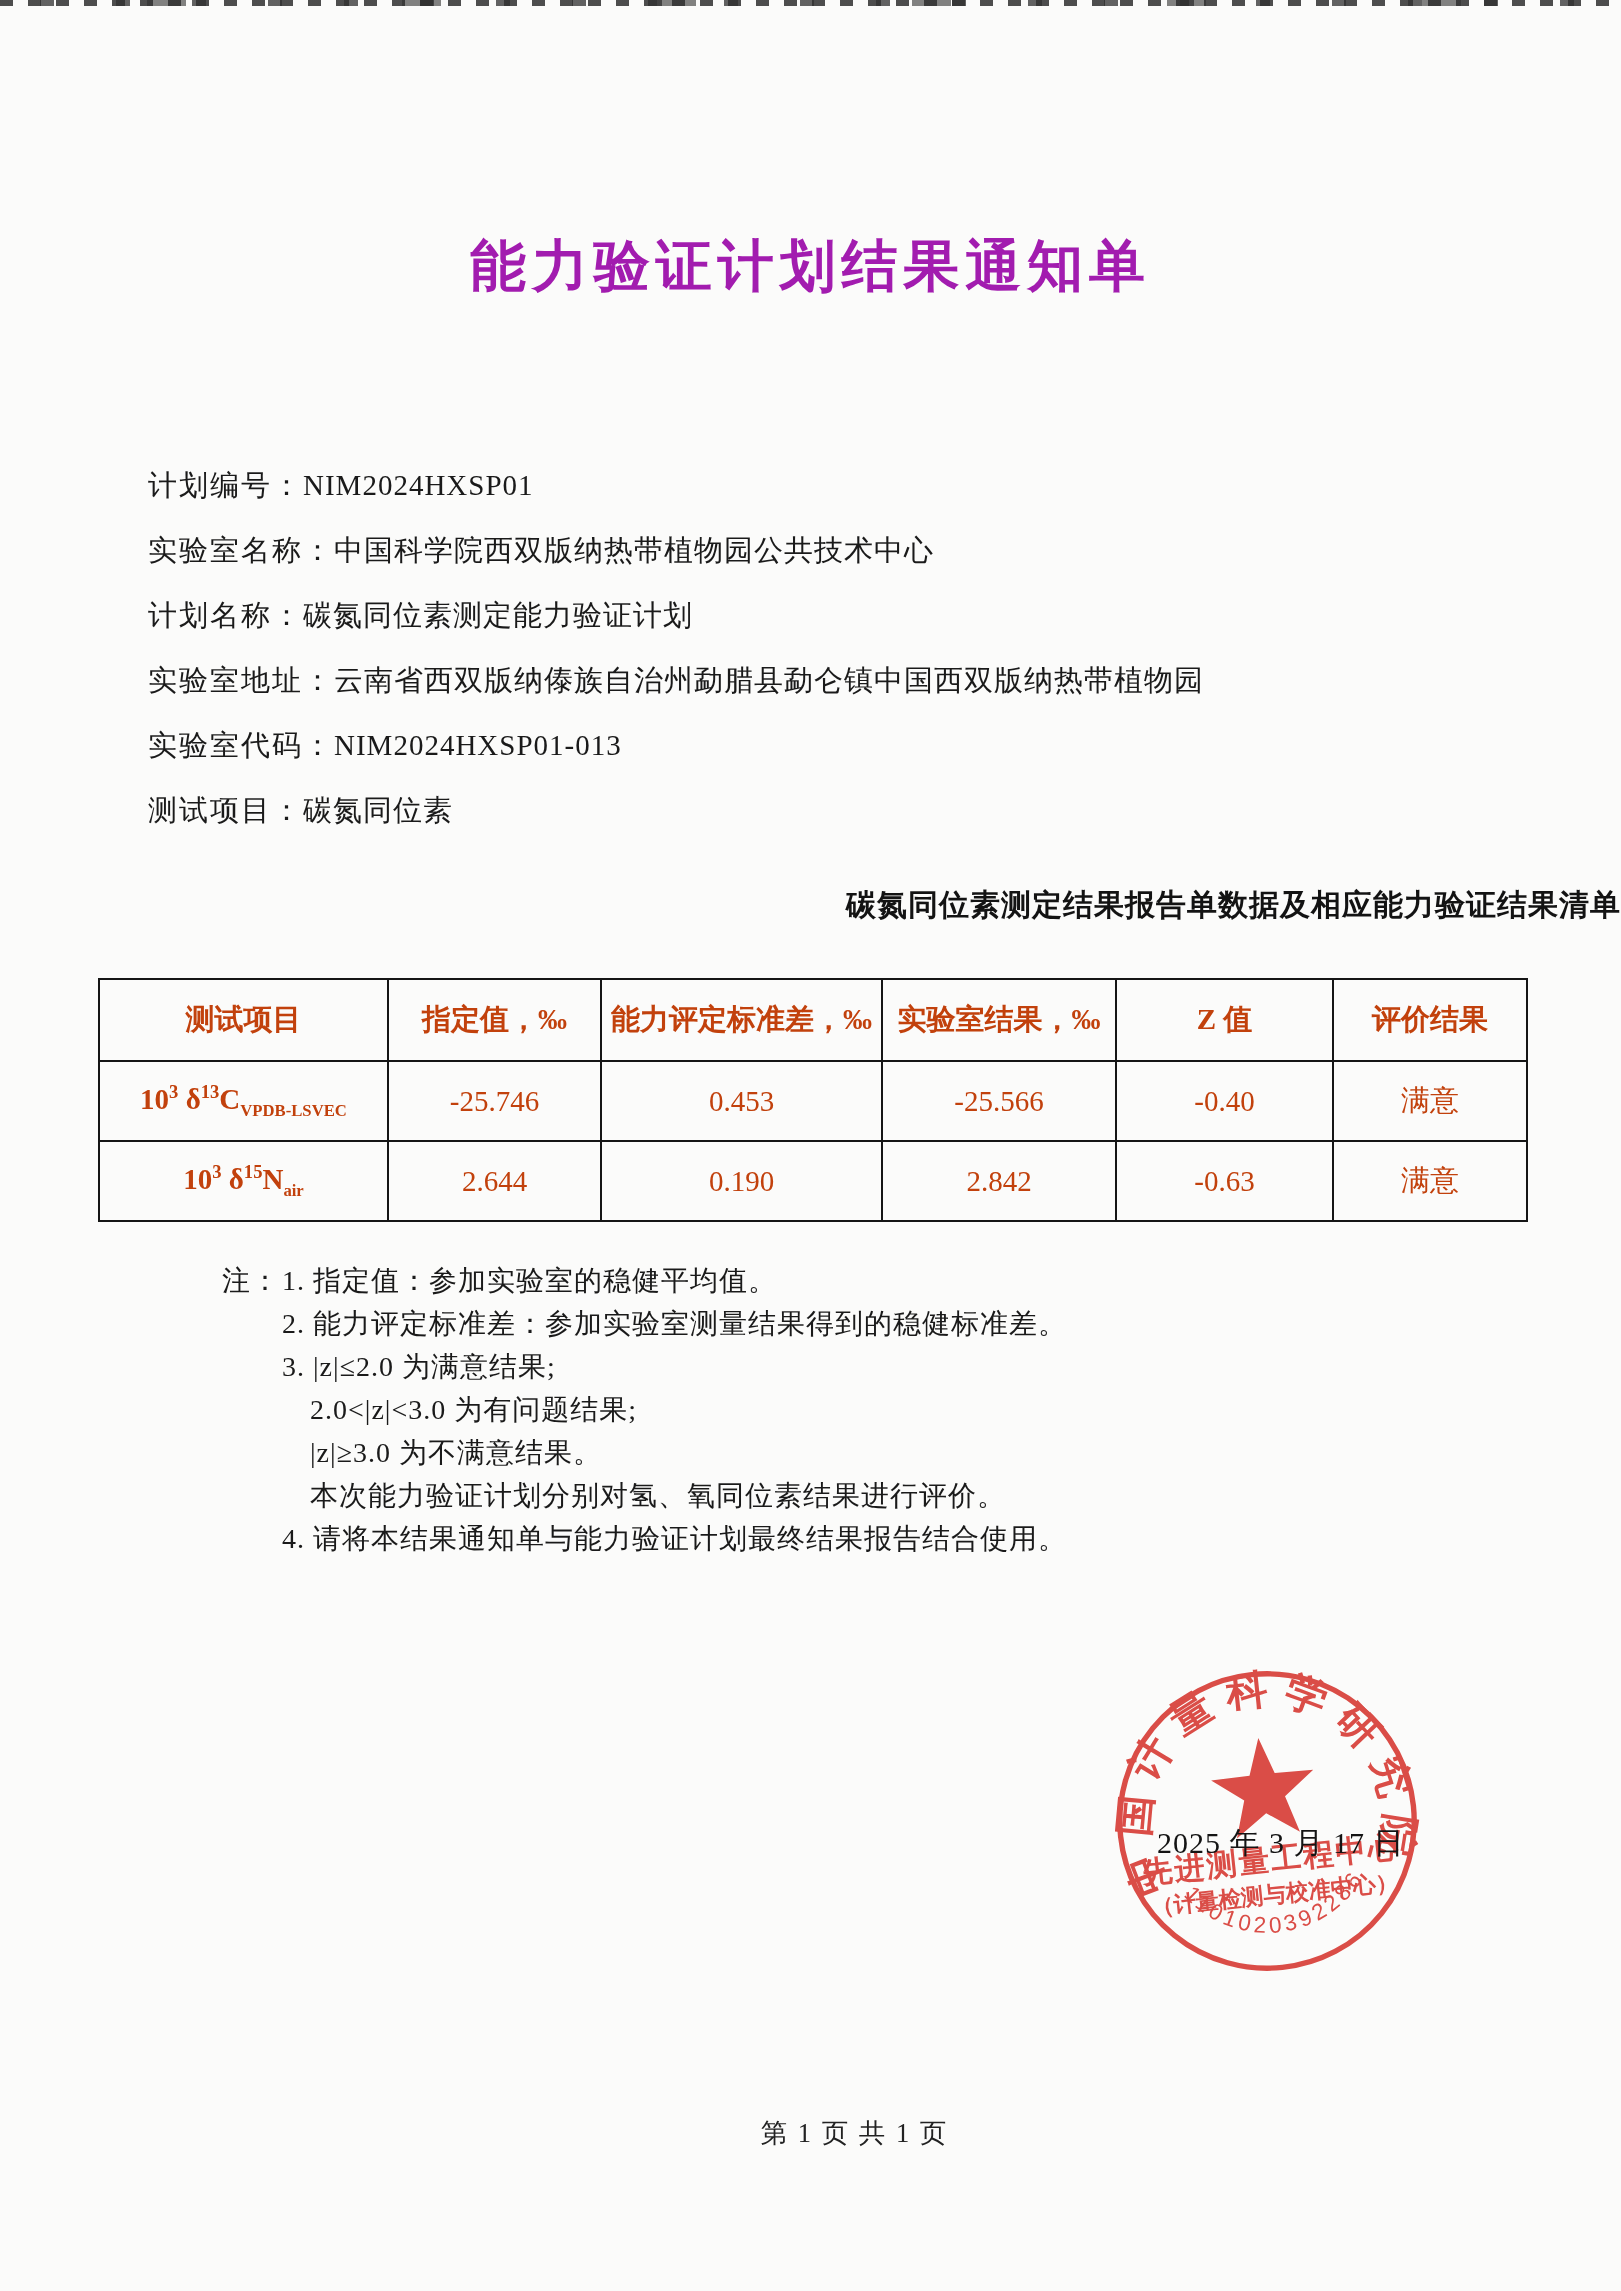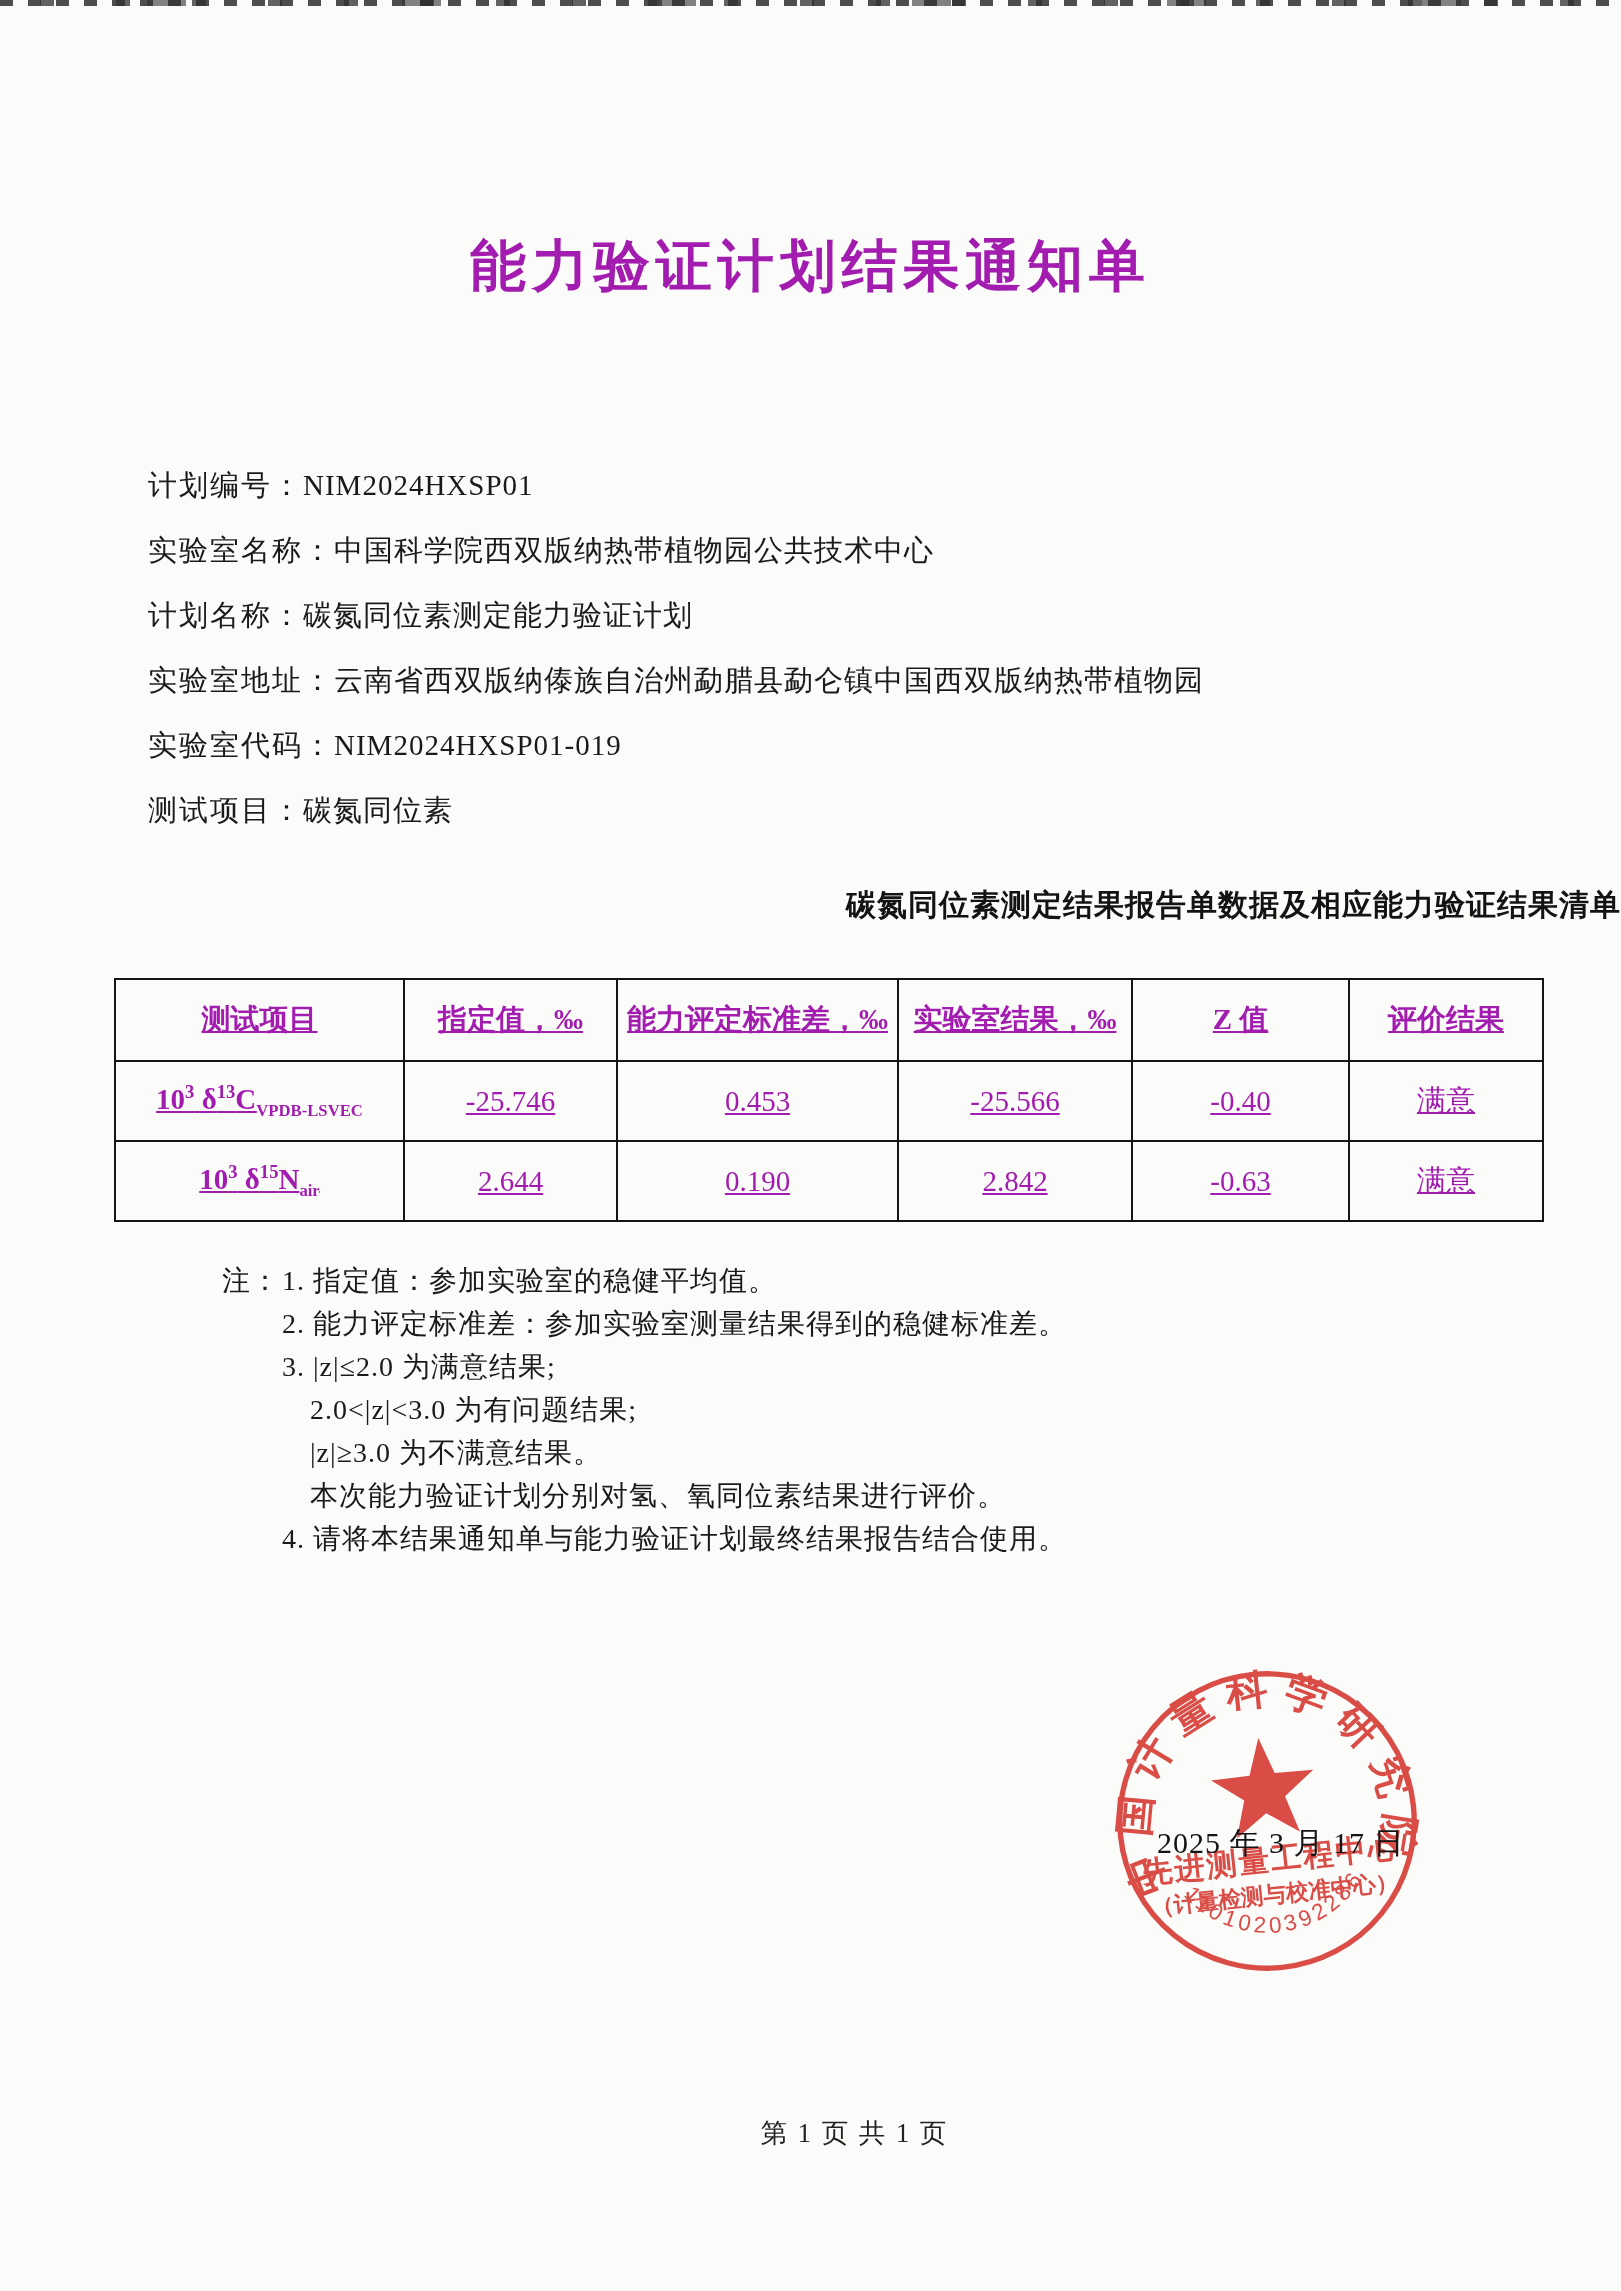--- a/index.html
+++ b/index.html
@@ -27,23 +27,23 @@
     font-weight:bold;font-size:56px;letter-spacing:5.9px;color:#a21caf;
   }
   .fields{position:absolute;left:148px;top:453px;}
   .field-line{height:65px;line-height:65px;font-size:29px;letter-spacing:1px;white-space:nowrap;}
   .field-line .lbl{letter-spacing:2px;}
   .table-caption{
     position:absolute;top:885px;left:0;width:1621px;text-align:right;
     font-size:30px;font-weight:bold;letter-spacing:1px;color:#131313;
   }
   table.results{
-    position:absolute;left:114px;top:978px;
+    position:absolute;left:98px;top:978px;
     width:1428px;border-collapse:collapse;table-layout:fixed;
-    font-size:29px;color:#a21caf;text-decoration:underline;
+    font-size:29px;color:#c2410c;
   }
   table.results td{
     border:2px solid #151515;text-align:center;vertical-align:middle;
     padding:0 3.9px;overflow:hidden;
   }
   table.results tr{border-top:2.9px solid #151515;border-bottom:2.9px solid #151515;}
   table.results{border:2.9px solid #151515;}
   tr.hdr td{height:80px;font-weight:bold;}
   tr.datarow td{height:78px;}
   .analyte{font-weight:bold;white-space:nowrap;}
@@ -82,21 +82,21 @@
   <div class="field-line">
     <span class="lbl">实验室名称：</span><span class="val">中国科学院西双版纳热带植物园公共技术中心</span>
   </div>
   <div class="field-line">
     <span class="lbl">计划名称：</span><span class="val">碳氮同位素测定能力验证计划</span>
   </div>
   <div class="field-line">
     <span class="lbl">实验室地址：</span><span class="val">云南省西双版纳傣族自治州勐腊县勐仑镇中国西双版纳热带植物园</span>
   </div>
   <div class="field-line">
-    <span class="lbl">实验室代码：</span><span class="val">NIM2024HXSP01-019</span>
+    <span class="lbl">实验室代码：</span><span class="val">NIM2024HXSP01-013</span>
   </div>
   <div class="field-line">
     <span class="lbl">测试项目：</span><span class="val">碳氮同位素</span>
   </div>
 </div>
 
 <div class="table-caption">碳氮同位素测定结果报告单数据及相应能力验证结果清单</div>
 
 <table class="results">
   <colgroup>

